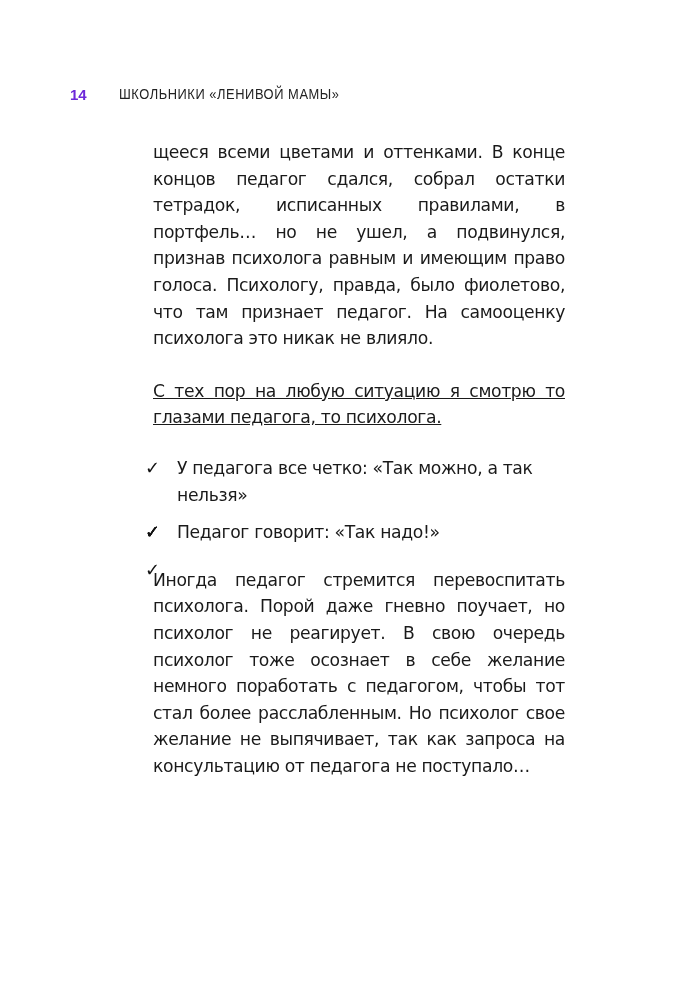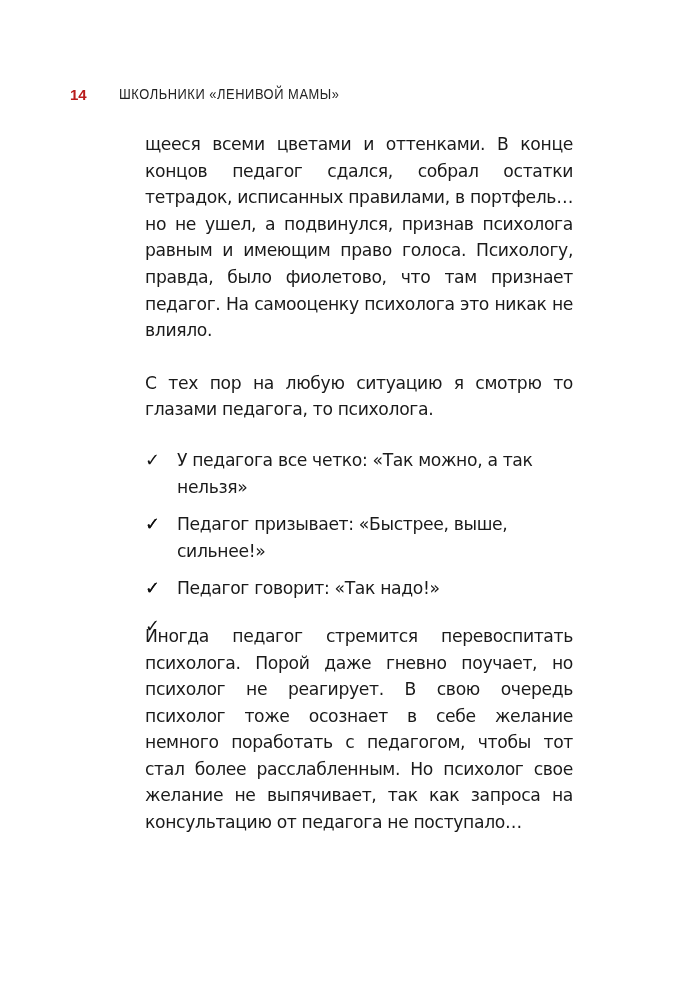--- a/index.html
+++ b/index.html
@@ -1,27 +1,27 @@
 <!DOCTYPE html>
 <html><head>
 <meta charset="utf-8">
 <style>
   html, body { margin: 0; padding: 0; background: #ffffff; }
   body { width: 681px; height: 1001px; position: relative; overflow: hidden;
          font-family: "DejaVu Sans", sans-serif; color: #1a1a1a; }
   .header { position: absolute; top: 86px; left: 0; width: 681px; height: 20px; }
   .page-num { position: absolute; left: 70px; top: 0; font-family: "Liberation Sans", sans-serif;
-              font-weight: bold; font-size: 15px; color: #b91c1c; }
+              font-weight: bold; font-size: 15px; color: #6d28d9; }
   .running-title { position: absolute; left: 119px; top: 0; font-family: "Liberation Sans", sans-serif;
                    font-size: 14px; letter-spacing: 0.6px; color: #222; transform: scaleX(0.92);
                    transform-origin: left top; }
   .body-text { position: absolute; left: 145px; top: 131px; width: 428px; }
-  p { margin: 0; font-size: 17.2px; line-height: 26.6px; letter-spacing: -0.35px;
+  p { margin: 8px; font-size: 17.2px; line-height: 26.6px; letter-spacing: -0.35px;
       text-align: justify; text-align-last: left; }
-  p.gap { margin-top: 26px; }
+  p.gap { margin-top: 26px; text-decoration: underline; }
   ul.checklist { list-style: none; margin: 24px 0 0 0; padding: 0; }
   ul.checklist li { position: relative; padding-left: 32px; font-size: 17.2px; line-height: 26.6px;
                     letter-spacing: -0.35px; margin-bottom: 11px; }
   ul.checklist li:last-child { margin-bottom: 0; }
   .check-icon { position: absolute; left: 0; top: 0; font-size: 18px; font-weight: bold; color: #111; }
   .after-list { margin-top: 21px; }
 </style>
 </head>
 <body>
 
@@ -37,21 +37,20 @@
   <ul class="checklist">
     <li>
       <span class="check-icon">✓</span>
       <span>У педагога все четко: «Так можно, а так нельзя»</span>
     </li>
     <li>
       <span class="check-icon">✓</span>
     </li>
     <li>
       <span class="check-icon">✓</span>
-      <span>Педагог призывает: «Быстрее, выше, сильнее!»</span>
     </li>
     <li>
       <span class="check-icon">✓</span>
     </li>
     <li>
       <span class="check-icon">✓</span>
       <span>Педагог говорит: «Так надо!»</span>
     </li>
     <li>
       <span class="check-icon">✓</span>

